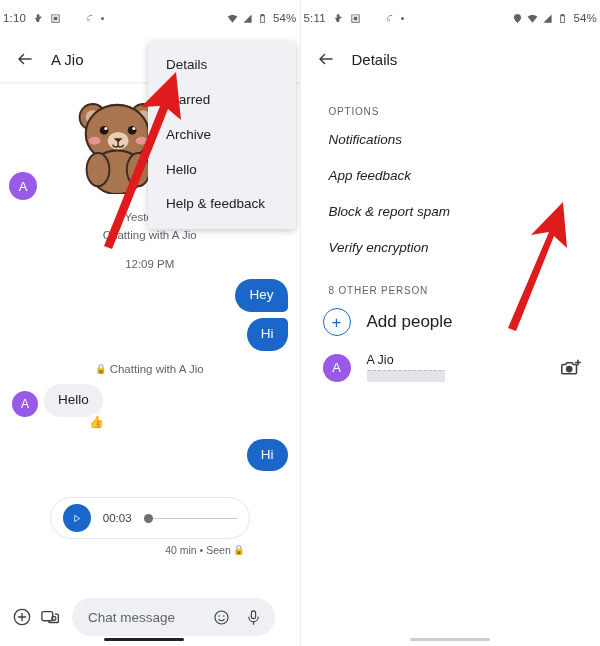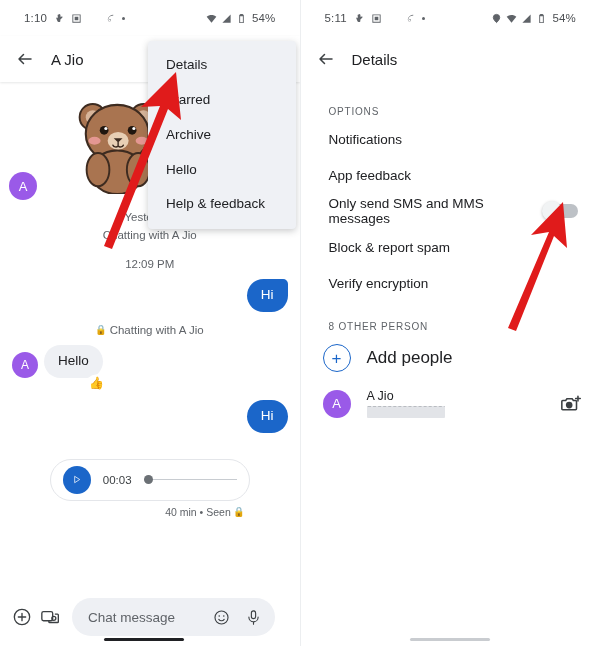--- a/index.html
+++ b/index.html
@@ -23,21 +23,21 @@
     background: #ffffff;
     overflow: hidden;
   }
   .phone.left { border-right: 1px solid #eceef0; }
 
   
   .statusbar {
     height: 36px;
     display: flex;
     align-items: center;
-    padding: 0 24px;
+    padding: 0 3px;
     box-sizing: border-box;
     font-size: 11px;
     color: #5f6368;
     letter-spacing: .2px;
   }
   .sb-time { font-size: 11.5px; color: #4a4d51; margin-right: 7px; }
   .sb-left-icons { display: flex; align-items: center; gap: 6px; }
   .sb-spacer { flex: 1; }
   .sb-right-icons { display: flex; align-items: center; gap: 4px; }
   .sb-ico { width: 11px; height: 11px; display: inline-block; color: #5f6368; }
@@ -234,20 +234,21 @@
     padding: 20px 0 4px 28px;
   }
   .opt-row {
     height: 36px;
     display: flex;
     align-items: center;
     padding: 0 22px 0 28px;
     font-size: 13.5px;
     color: #202124;
     justify-content: space-between;
+    font-style: italic;
   }
   .toggle {
     width: 33px; height: 14px;
     border-radius: 7px;
     background: #bdc1c6;
     position: relative;
     flex: none;
   }
   .toggle .knob {
     position: absolute;
@@ -384,20 +385,23 @@
           <ellipse cx="86" cy="95" rx="13" ry="19" fill="#a97450" stroke="#3d2b20" stroke-width="2.2"></ellipse>
         </svg>
         <div class="avatar avatar-left">A</div>
       </div>
 
       <div class="center-note">Yesterday</div>
       <div class="center-note">Chatting with A Jio</div>
       <div class="center-note time">12:09 PM</div>
 
       <div class="bubble-row out">
+        <div class="bubble out first">Hey</div>
+      </div>
+      <div class="bubble-row out">
         <div class="bubble out second">Hi</div>
       </div>
 
       <div class="center-note enc">
         <span class="lockglyph">🔒</span><span>Chatting with A Jio</span>
       </div>
 
       <div class="bubble-row in">
         <div class="avatar small">A</div>
         <div class="bubble in">
@@ -537,26 +541,20 @@
     </div>
 
     <div class="details">
       <div class="section-label">OPTIONS</div>
 
       <div class="opt-row">
         <span>Notifications</span>
       </div>
       <div class="opt-row">
         <span>App feedback</span>
-      </div>
-      <div class="opt-row">
-        <span>Only send SMS and MMS messages</span>
-        <span class="toggle">
-            <span class="knob"></span>
-          </span>
       </div>
       <div class="opt-row">
         <span>Block &amp; report spam</span>
       </div>
       <div class="opt-row">
         <span>Verify encryption</span>
       </div>
 
       <div class="section-label">8 OTHER PERSON</div>
 

